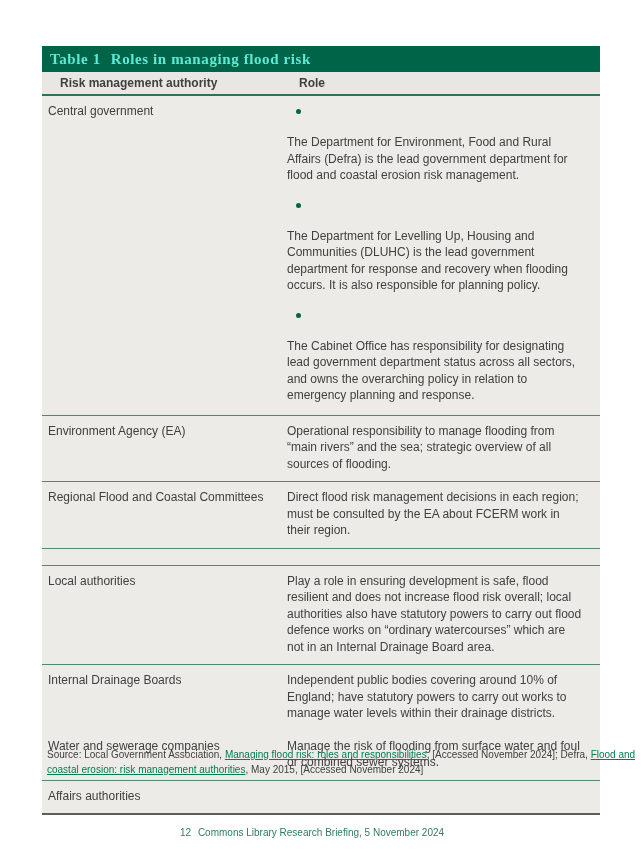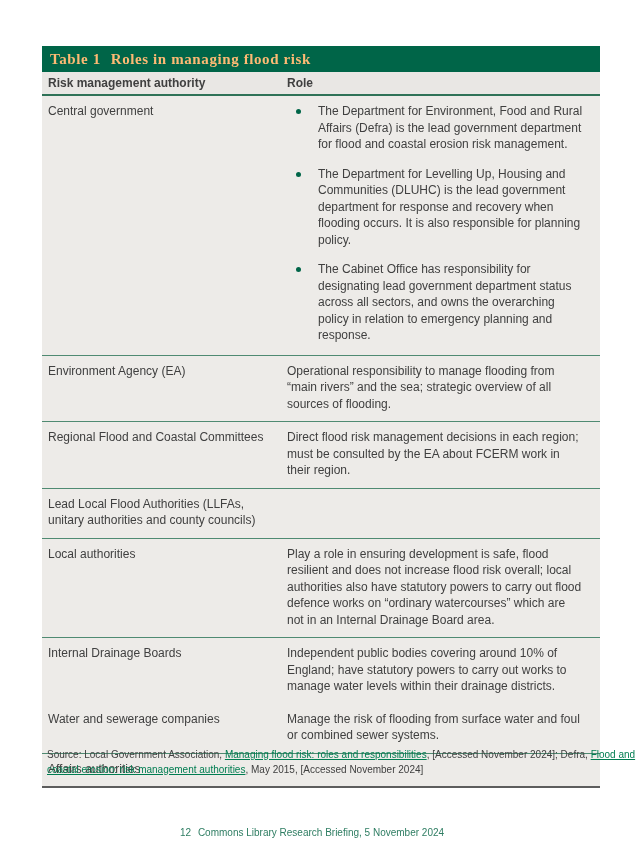--- a/index.html
+++ b/index.html
@@ -29,51 +29,52 @@
   .table-wrap {
     position: absolute;
     left: 42px;
     top: 46px;
     width: 558px;
     border-bottom: 2px solid var(--bottomline);
     background: var(--tablebg);
   }
   .title-bar {
     background: var(--greendark);
-    color: #fdba74;
+    color: #5eead4;
     font-family: "Liberation Serif", serif;
     font-weight: bold;
     font-size: 15px;
     letter-spacing: 0.6px;
     height: 26px;
     line-height: 26px;
     padding-left: 8px;
     white-space: nowrap;
   }
   .title-bar .title-text { margin-left: 10px; }
   .thead {
     display: flex;
     background: var(--headerbg);
     border-bottom: 2px solid var(--headerline);
     font-weight: bold;
     font-size: 12px;
-    padding: 4px 8px 4px 6px;
+    padding: 4px 8px 4px 18px;
   }
   .row {
     display: flex;
     font-size: 12px;
     line-height: 16.5px;
     padding: 7px 17px 9px 6px;
   }
   .row.sep { border-top: 1px solid var(--separator); }
   .col1 { width: 239px; flex: 0 0 239px; padding-right: 14px; }
   .col2 { flex: 1; }
   .bullet-item {
     display: flex;
     margin-bottom: 13px;
+    flex-direction: column;
   }
   .bullet-item:last-child { margin-bottom: 2px; }
   .bullet-col {
     flex: 0 0 31px;
     padding-left: 9px;
     padding-top: 6px;
   }
   .dot {
     display: block;
     width: 5px;
@@ -158,21 +159,20 @@
       <div class="col1">Environment Agency (EA)</div>
       <div class="col2">Operational responsibility to manage flooding from “main rivers” and the sea; strategic overview of all sources of flooding.</div>
     </div>
 
     <div class="row sep">
       <div class="col1">Regional Flood and Coastal Committees</div>
       <div class="col2">Direct flood risk management decisions in each region; must be consulted by the EA about FCERM work in their region.</div>
     </div>
 
     <div class="row sep">
-      <div class="col1">Lead Local Flood Authorities (LLFAs, unitary authorities and county councils)</div>
     </div>
 
     <div class="row sep">
       <div class="col1">Local authorities</div>
       <div class="col2">Play a role in ensuring development is safe, flood resilient and does not increase flood risk overall; local authorities also have statutory powers to carry out flood defence works on “ordinary watercourses” which are not in an Internal Drainage Board area.</div>
     </div>
 
     <div class="row sep">
       <div class="col1">Internal Drainage Boards</div>
       <div class="col2">Independent public bodies covering around 10% of England; have statutory powers to carry out works to manage water levels within their drainage districts.</div>

